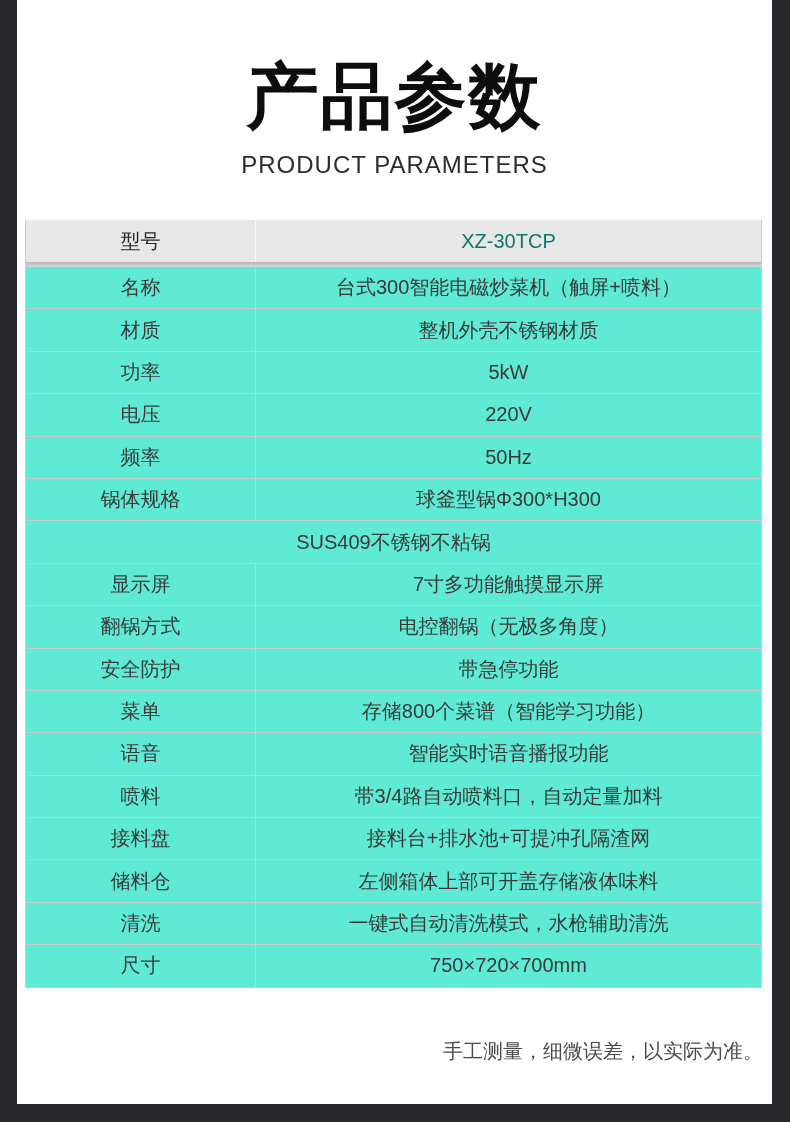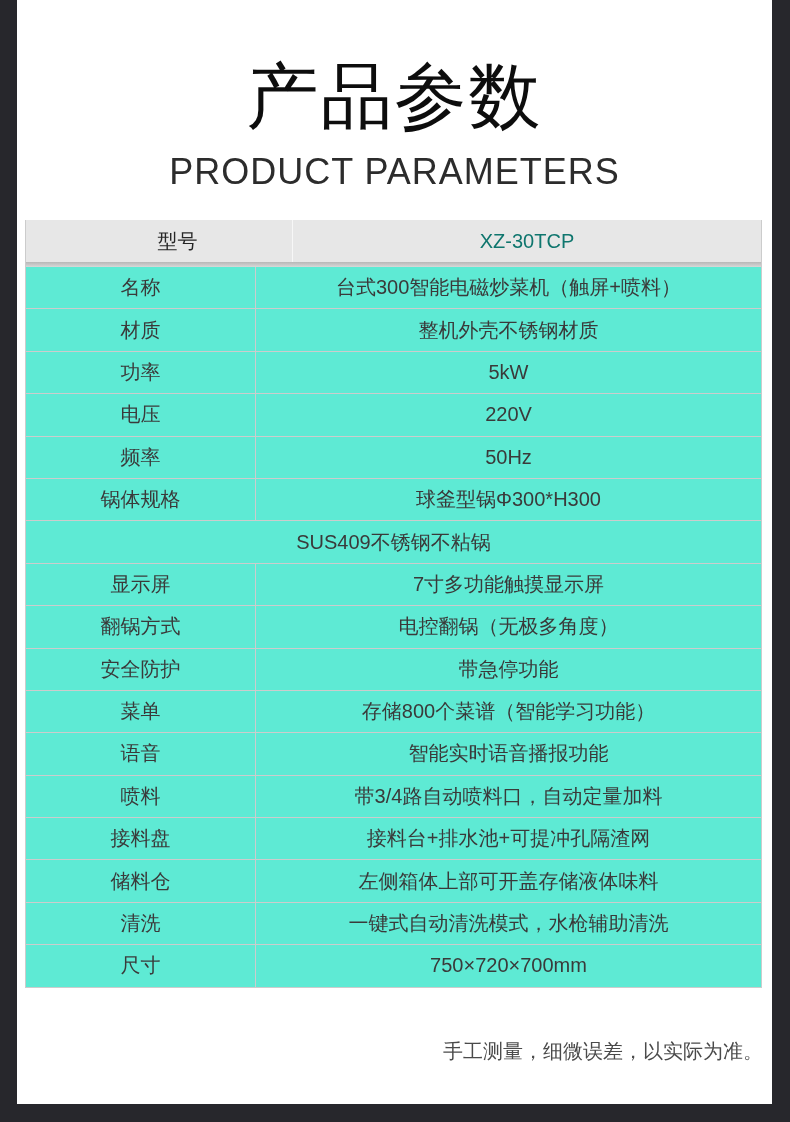--- a/index.html
+++ b/index.html
@@ -19,28 +19,28 @@
     left: 17px; top: 0;
     width: 755px; height: 1104px;
     background: #ffffff;
   }
   .title {
     margin: 0;
     padding-top: 60px;
     text-align: center;
     font-size: 72px;
     line-height: 1.0;
-    font-weight: 400;
+    font-weight: 700;
     letter-spacing: 2px;
     color: #0d0d0d;
   }
   .subtitle {
     margin-top: 20px;
     text-align: center;
-    font-size: 36px;
+    font-size: 24px;
     line-height: 1.1;
     font-weight: 400;
     letter-spacing: 1px;
     color: #2c2c2c;
   }
   .spec-table {
     position: absolute;
     left: 8px; top: 220px;
     width: 737px;
     border-left: 1px solid #cccccc;
@@ -48,21 +48,20 @@
     box-sizing: border-box;
   }
   .t-header {
     display: flex;
     height: 42px;
     background: #e7e7e7;
   }
   .t-header .t-label {
     border-right: 1px solid #f7f7f7;
     color: #262626;
-    padding-left: 37px;
   }
   .t-header .t-value { color: #0f766e; }
   .t-sep {
     height: 5px;
     background: linear-gradient(#b7b7b7, #d8d8d8);
   }
   .t-row {
     display: flex;
     height: 42.4px;
     border-bottom: 1px solid #cccccc;

